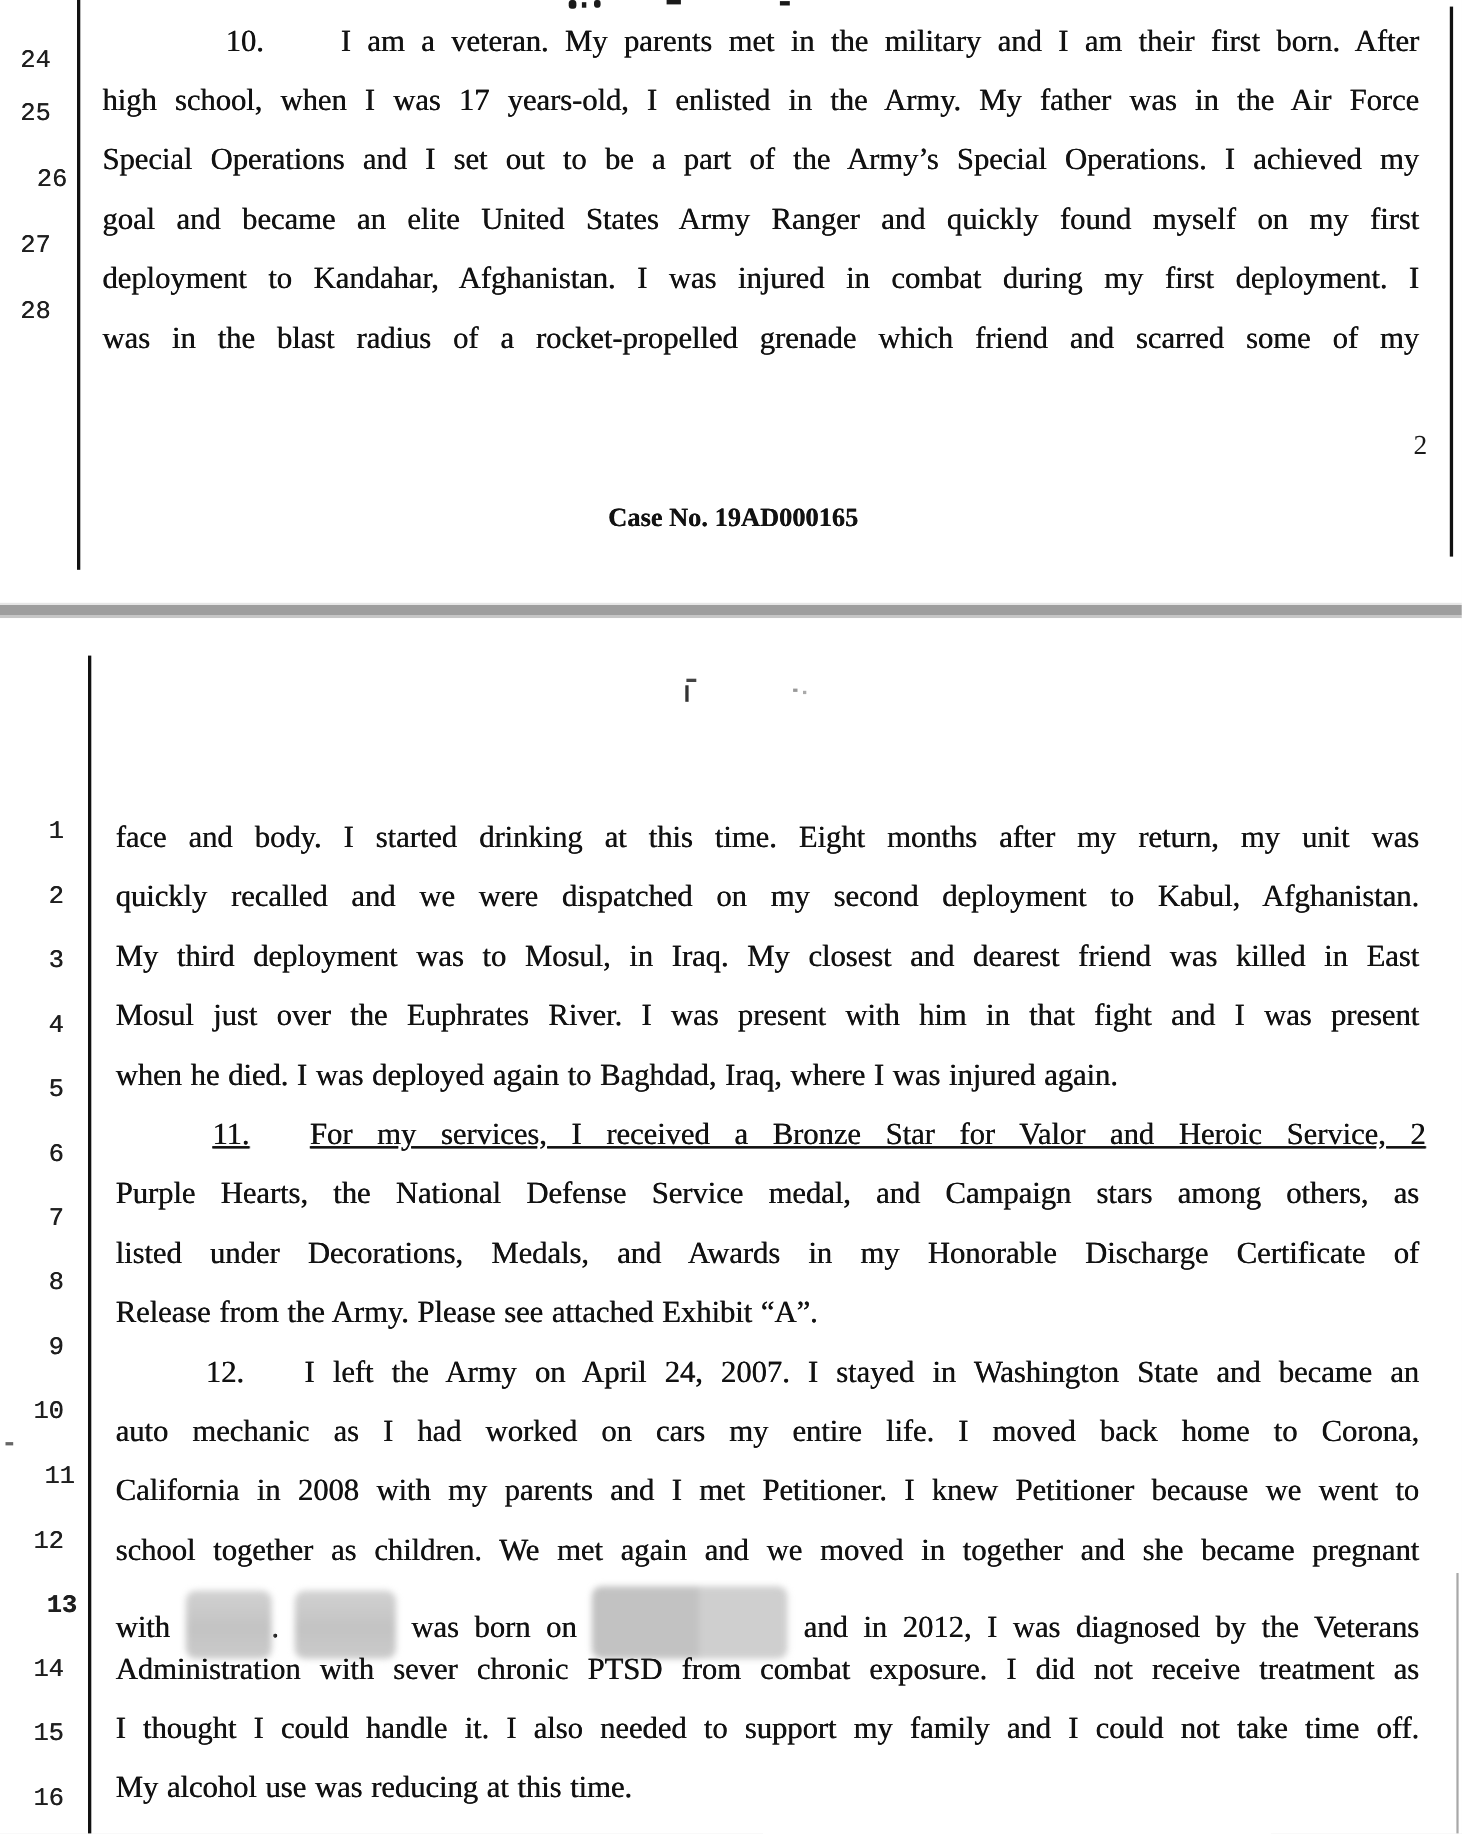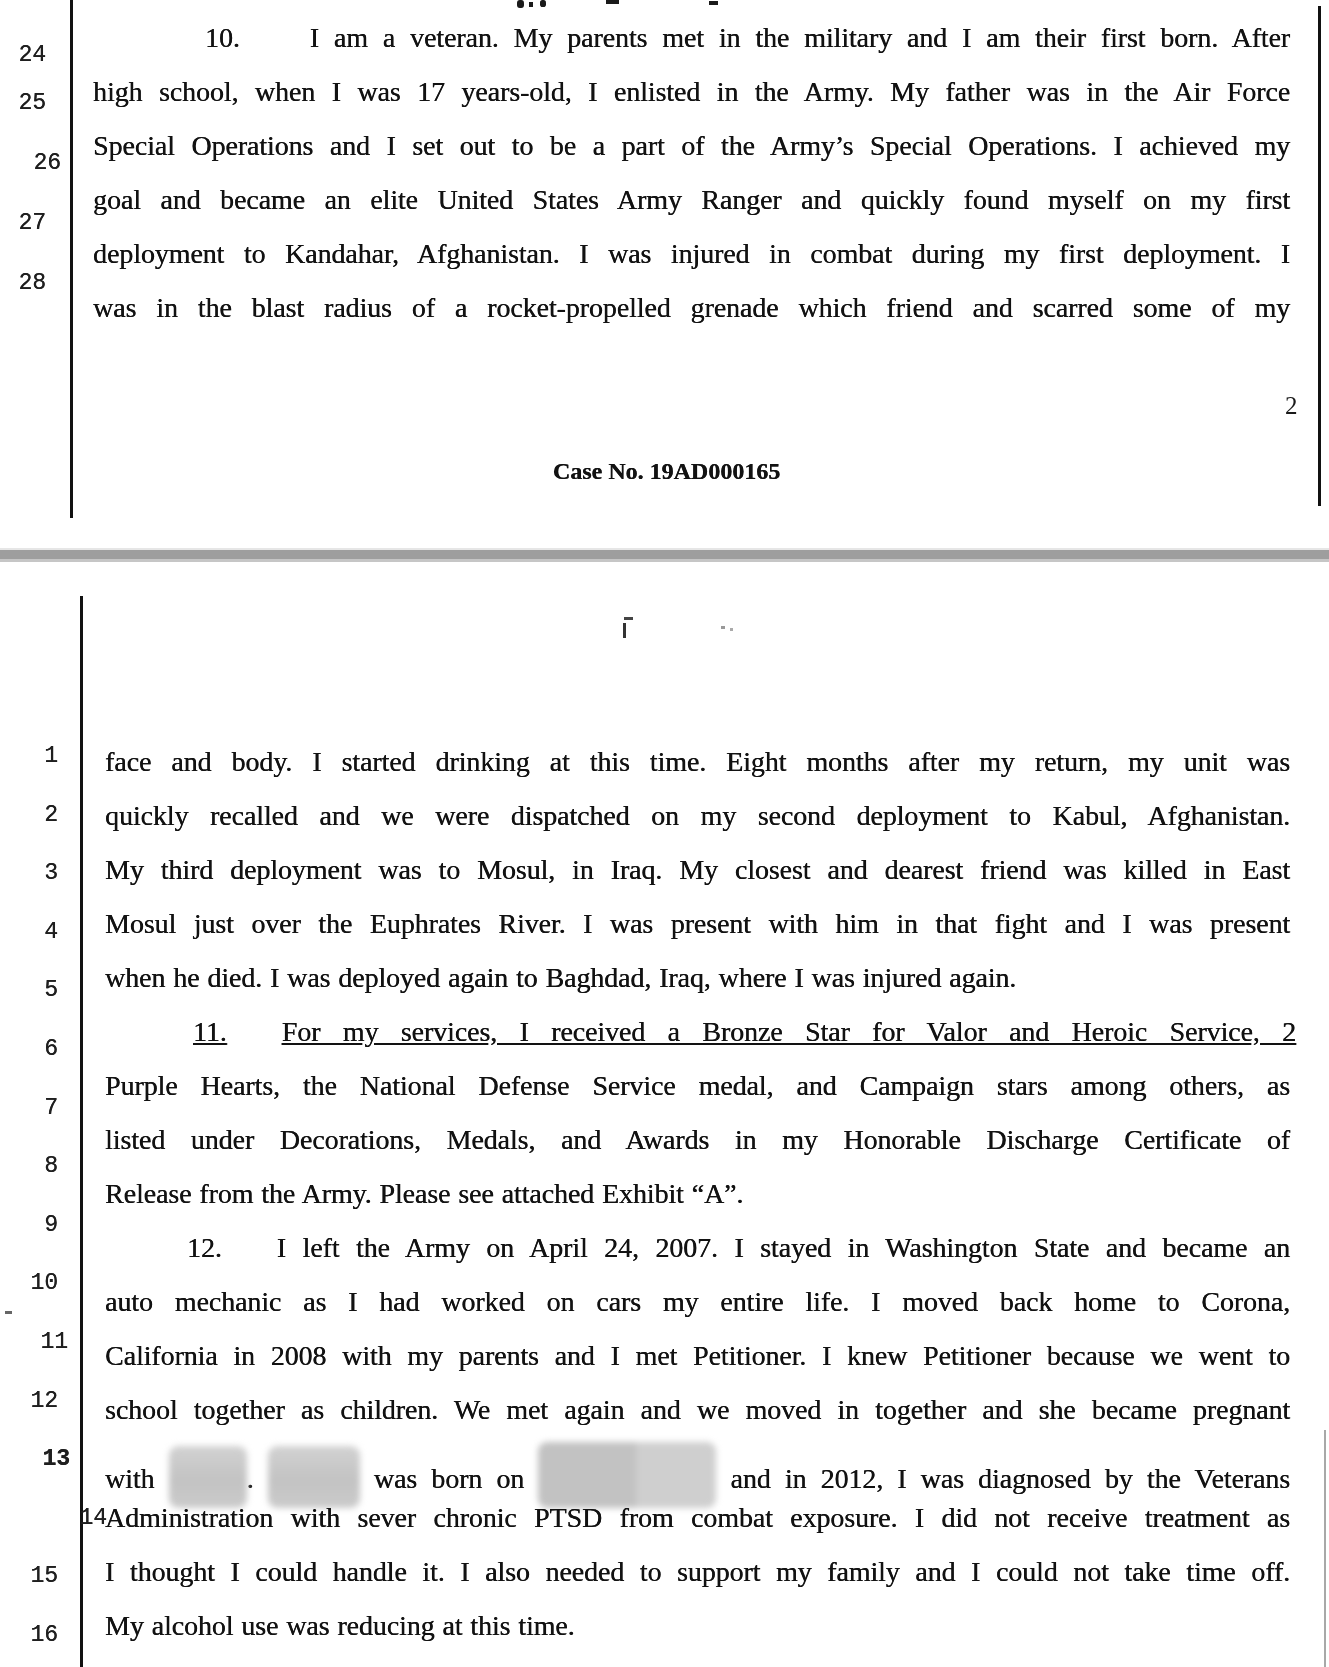--- a/index.html
+++ b/index.html
@@ -74,21 +74,21 @@
       <div class="ln" style="left: 0px; width: 58px; top: 919px;">4</div>
       <div class="ln" style="left: 0px; width: 58px; top: 977px;">5</div>
       <div class="ln" style="left: 0px; width: 58px; top: 1036px;">6</div>
       <div class="ln" style="left: 0px; width: 58px; top: 1095px;">7</div>
       <div class="ln" style="left: 0px; width: 58px; top: 1153px;">8</div>
       <div class="ln" style="left: 0px; width: 58px; top: 1212px;">9</div>
       <div class="ln" style="left: 0px; width: 58px; top: 1270px;">10</div>
       <div class="ln" style="left: 0px; width: 58px; top: 1329px; margin-left: 10px;">11</div>
       <div class="ln" style="left: 0px; width: 58px; top: 1388px;">12</div>
       <div class="ln" style="left: 12px; width: 58px; top: 1446px; font-weight: bold;">13</div>
-      <div class="ln" style="left: 17px; width: 58px; top: 1505px; padding-left: 32px;">14</div>
+      <div class="ln" style="left: 0px; width: 58px; top: 1505px;">14</div>
       <div class="ln" style="left: 0px; width: 58px; top: 1563px;">15</div>
       <div class="ln" style="left: 0px; width: 58px; top: 1622px;">16</div>
     </div>
   <div id="p2-text">
       <div class="doc-line just" style="left: 105px; width: 1185px; top: 740px;"><span>face and body. I started drinking at this time. Eight months after my return, my unit was</span></div>
       <div class="doc-line just" style="left: 105px; width: 1185px; top: 794px;"><span>quickly recalled and we were dispatched on my second deployment to Kabul, Afghanistan.</span></div>
       <div class="doc-line just" style="left: 105px; width: 1185px; top: 848px;"><span>My third deployment was to Mosul, in Iraq. My closest and dearest friend was killed in East</span></div>
       <div class="doc-line just" style="left: 105px; width: 1185px; top: 902px;"><span>Mosul just over the Euphrates River. I was present with him in that fight and I was present</span></div>
       <div class="doc-line" style="left: 105px; width: 1185px; top: 956px;"><span>when he died. I was deployed again to Baghdad, Iraq, where I was injured again.</span></div>
       <div class="doc-line just" style="left: 111px; width: 1185px; top: 1010px; text-decoration: underline;"><span class="indent" style="width: 82px;"></span><span>11.</span><span class="tab" style="width: 55px;"></span><span>For my services, I received a Bronze Star for Valor and Heroic Service, 2</span></div>

